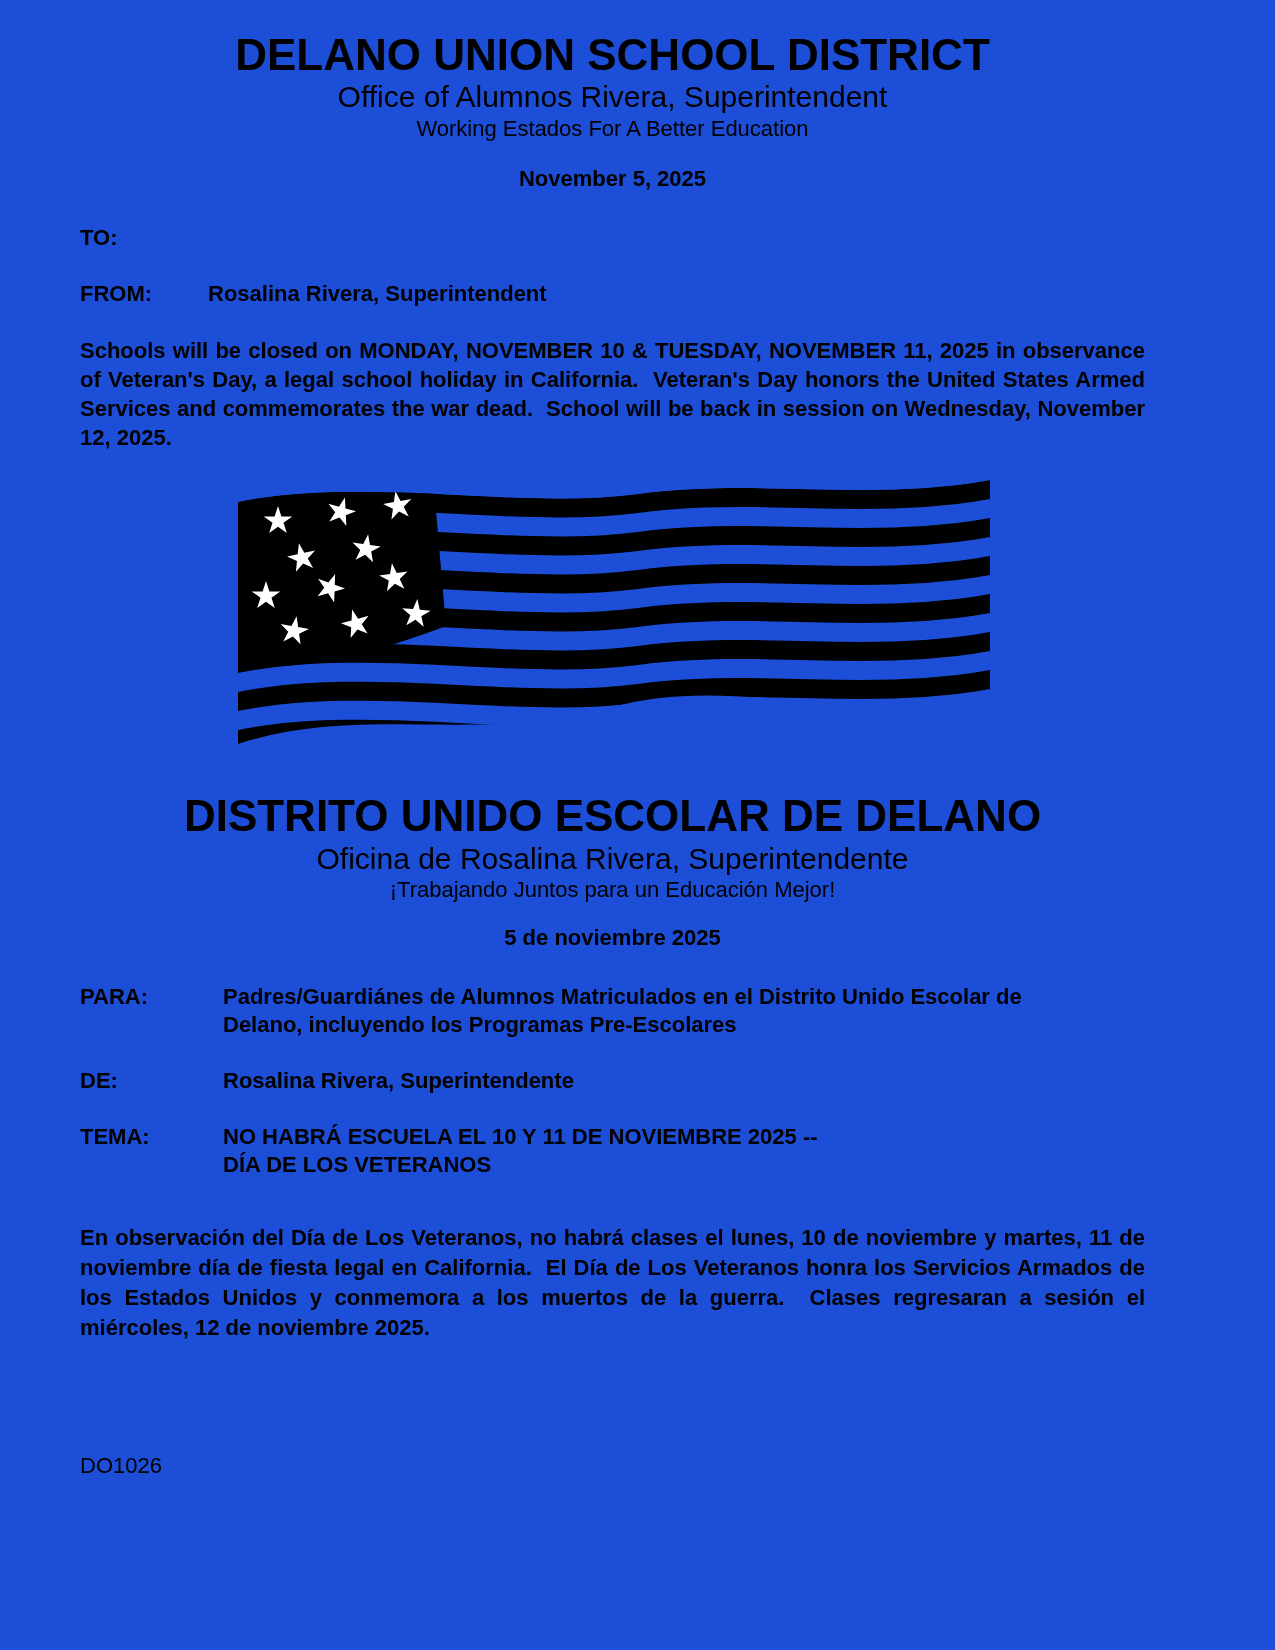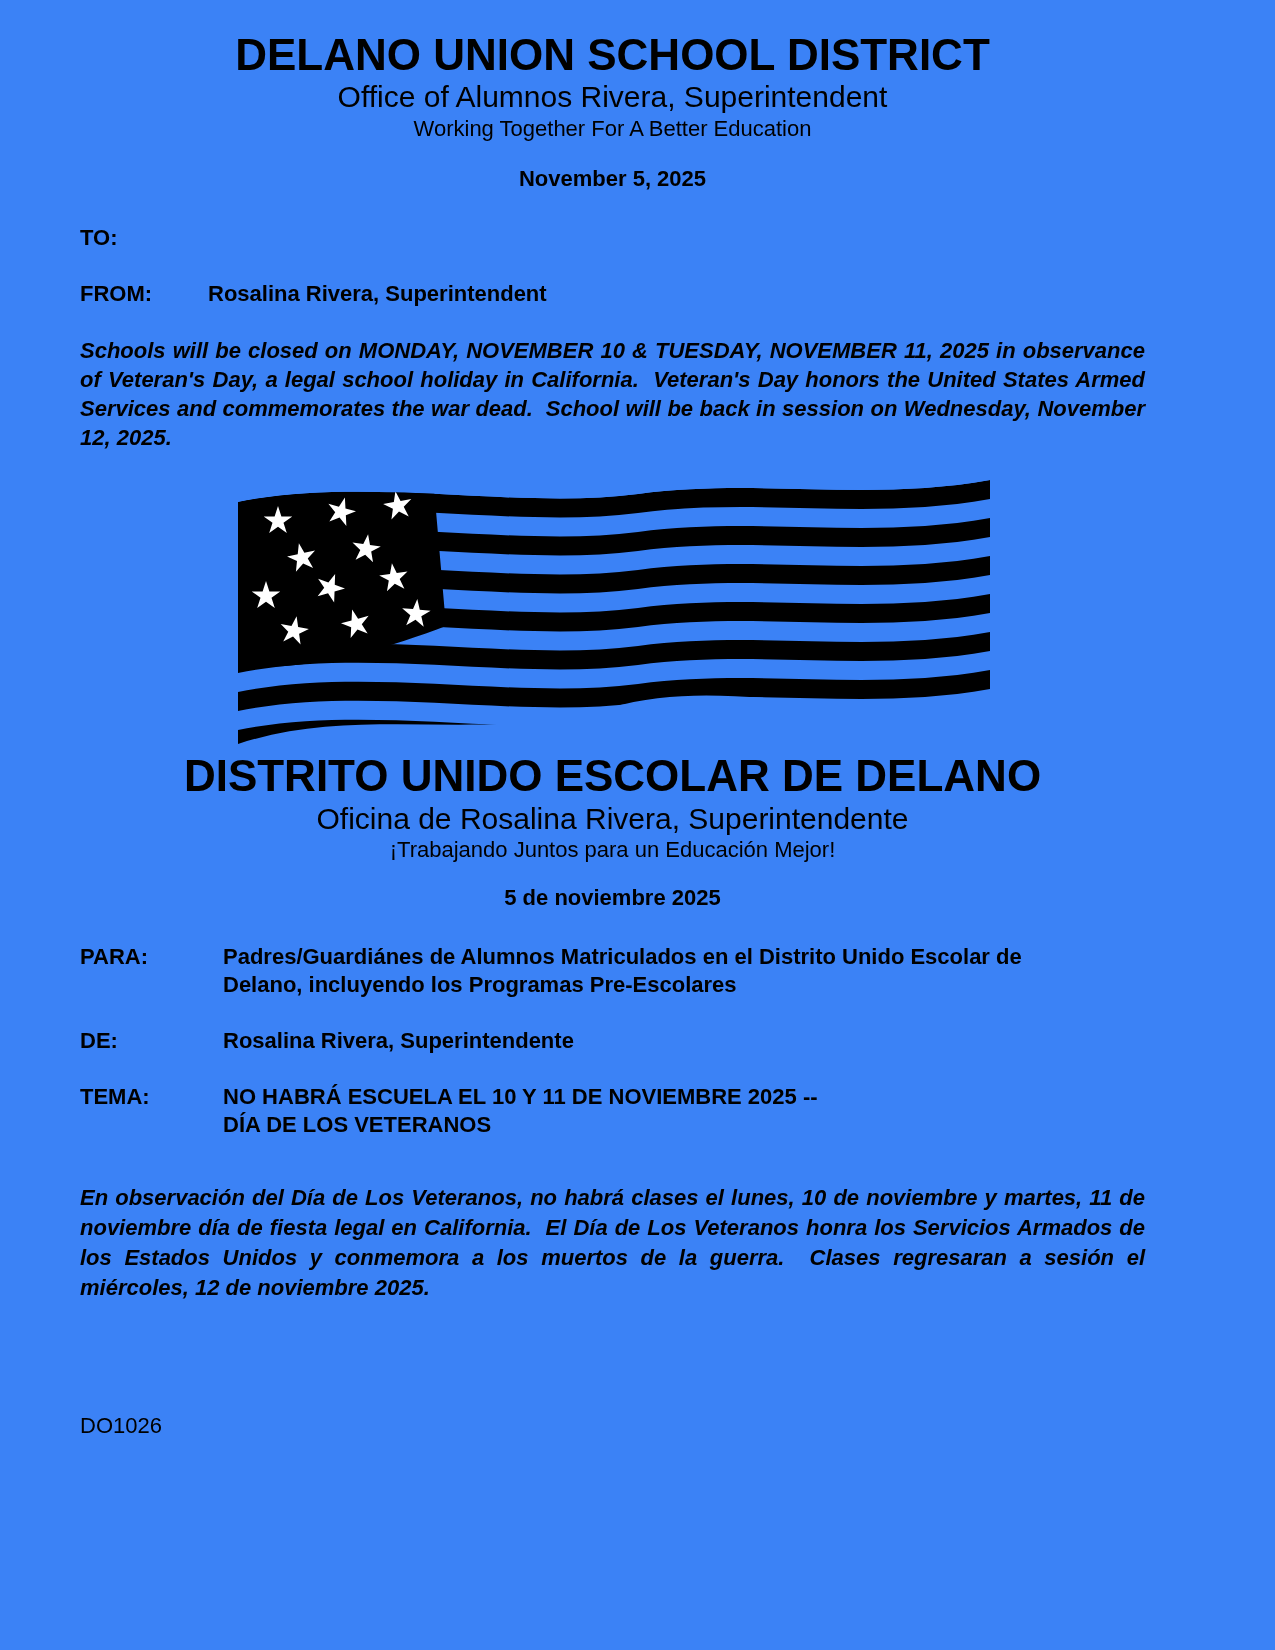--- a/index.html
+++ b/index.html
@@ -6,21 +6,21 @@
   html, body { background: #ffffff; }
   body {
     font-family: "Liberation Sans", "DejaVu Sans", sans-serif;
     color: #000000;
   }
   .page {
     position: relative;
     width: 1275px;
     height: 1650px;
     margin: 0 auto;
-    background: #3b82f6;
+    background: #1d4ed8;
     padding: 30px 130px 0 80px;
     overflow: hidden;
   }
   
   .letterhead { text-align: center; }
   .letterhead .title {
     font-size: 44px;
     font-weight: bold;
     line-height: 1.12;
     letter-spacing: 0px;
@@ -55,49 +55,48 @@
   .memo-fields-en .memo-row { grid-template-columns: 128px 1fr; }
   .memo-fields-es .memo-row { grid-template-columns: 143px 1fr; }
   .memo-value { white-space: pre-line; }
   
   .body-par {
     font-size: 22px;
     font-weight: bold;
     text-align: justify;
     margin-top: 28px;
     line-height: 29px;
-    font-style: italic;
   }
   .body-par-es { line-height: 30px; margin-top: 44px; }
   
   .flag-wrap {
     margin: 24px 0 0 158px;
     width: 752px;
     height: 275px;
   }
   .flag-wrap svg { display: block; }
   
-  .letterhead-es { }
+  .letterhead-es { margin-top: 40px; }
   
   .footer-code {
     margin-top: 110px;
     text-align: left;
     font-size: 22px;
     font-weight: normal;
   }
 </style>
 </head>
 <body>
 
 <div class="page">
 
   <div class="letterhead">
     <div class="title">DELANO UNION SCHOOL DISTRICT</div>
     <div class="office">Office of Alumnos Rivera, Superintendent</div>
-    <div class="motto">Working Together For A Better Education</div>
+    <div class="motto">Working Estados For A Better Education</div>
   </div>
 
   <div class="date-line date-en">November 5, 2025</div>
 
   <div class="memo-fields memo-fields-en">
     <div class="memo-row">
       <div class="memo-label">TO:</div>
     </div>
     <div class="memo-row">
       <div class="memo-label">FROM:</div>

